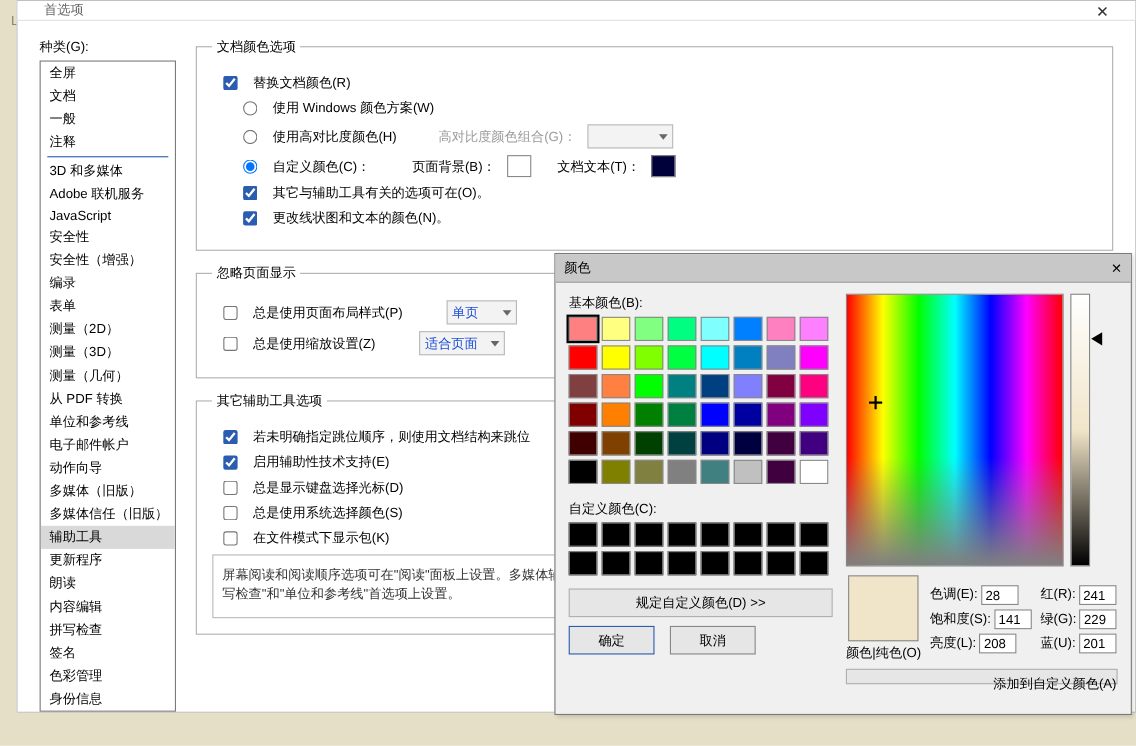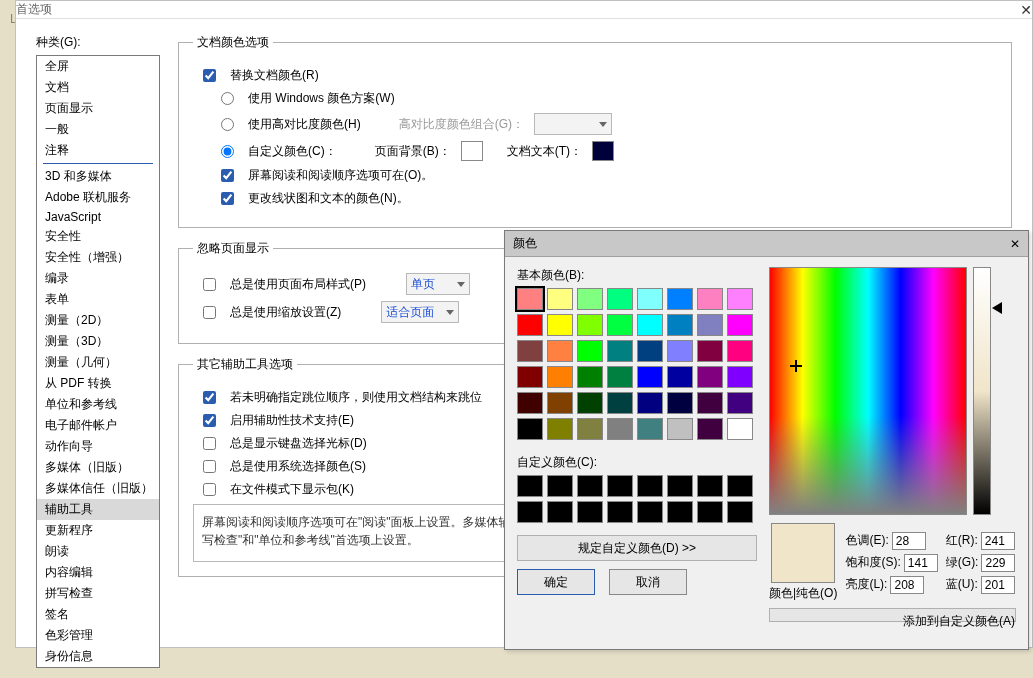--- a/index.html
+++ b/index.html
@@ -1,20 +1,20 @@
 <!DOCTYPE html>
 <html><head>
 <meta charset="utf-8">
 <style>
 * { box-sizing: border-box; font-family: "Microsoft YaHei", "Segoe UI", sans-serif; font-size: 12px; }
 body { margin: 0; background: #e6dfc8; width: 1033px; height: 678px; position: relative; overflow: hidden; }
 .bgtext { position: absolute; inset: 0; color: #8a8470; padding: 10px; line-height: 1.5; user-select: none; overflow: hidden; }
 
 .prefs-window { position: absolute; left: 15px; top: 0; width: 1018px; height: 648px; background: #fff; border: 1px solid #c0c0c0; display: flex; flex-direction: column; }
-.titlebar { height: 26px; background: #fff; display: flex; align-items: center; padding: 0 0; color: #666; border-bottom: 1px solid #e0e0e0; }
+.titlebar { height: 26px; background: #fff; display: flex; align-items: center; padding: 0 24px; color: #666; border-bottom: 1px solid #e0e0e0; }
 .titlebar .spacer { flex: 1; }
 .titlebar .close { font-size: 14px; color: #333; cursor: pointer; }
 .prefs-body { flex: 1; display: flex; padding: 15px 20px; gap: 18px; }
 
 .left-col { width: 124px; display: flex; flex-direction: column; }
 .left-label { margin-bottom: 4px; }
 .category-list { flex: 1; border: 1px solid #7a7a7a; overflow-y: auto; background: #fff; }
 .category-list .item { padding: 2px 8px; cursor: pointer; white-space: nowrap; }
 .category-list .sep { border-bottom: 1px solid #2a5db0; margin: 2px 6px; }
 .category-list .item.selected { background: #d9d9d9; }
@@ -80,21 +80,20 @@
     <span>首选项</span>
     <span class="spacer"></span>
     <span class="close">✕</span>
   </div>
   <div class="prefs-body">
     <div class="left-col">
       <div class="left-label">种类(G):</div>
       <div class="category-list" id="cat-list">
           <div class="item">全屏</div>
           <div class="item">文档</div>
-          <div class="item">页面显示</div>
           <div class="item">一般</div>
           <div class="item">注释</div>
           <div class="sep"></div>
           <div class="item">3D 和多媒体</div>
           <div class="item">Adobe 联机服务</div>
           <div class="item">JavaScript</div>
           <div class="item">安全性</div>
           <div class="item">安全性（增强）</div>
           <div class="item">编录</div>
           <div class="item">表单</div>
@@ -141,21 +140,21 @@
         <div class="row indent">
           <input type="radio" name="cs" checked="" style="">
           <span>自定义颜色(C)：</span>
           <span style="margin-left:28px">页面背景(B)：</span>
           <span class="swatch-btn" style="background:#ffffff"></span>
           <span style="margin-left:14px">文档文本(T)：</span>
           <span class="swatch-btn" style="background:#00003a"></span>
         </div>
         <div class="row indent">
           <input type="checkbox" checked="" class="checkbox-checked" style="">
-          <span>屏幕阅读和阅读顺序选项可在(O)。</span>
+          <span>其它与辅助工具有关的选项可在(O)。</span>
         </div>
         <div class="row indent">
           <input type="checkbox" checked="" class="checkbox-checked" style="">
           <span>更改线状图和文本的颜色(N)。</span>
         </div>
       </fieldset>
 
       <fieldset>
         <legend>忽略页面显示</legend>
         <div class="row">

